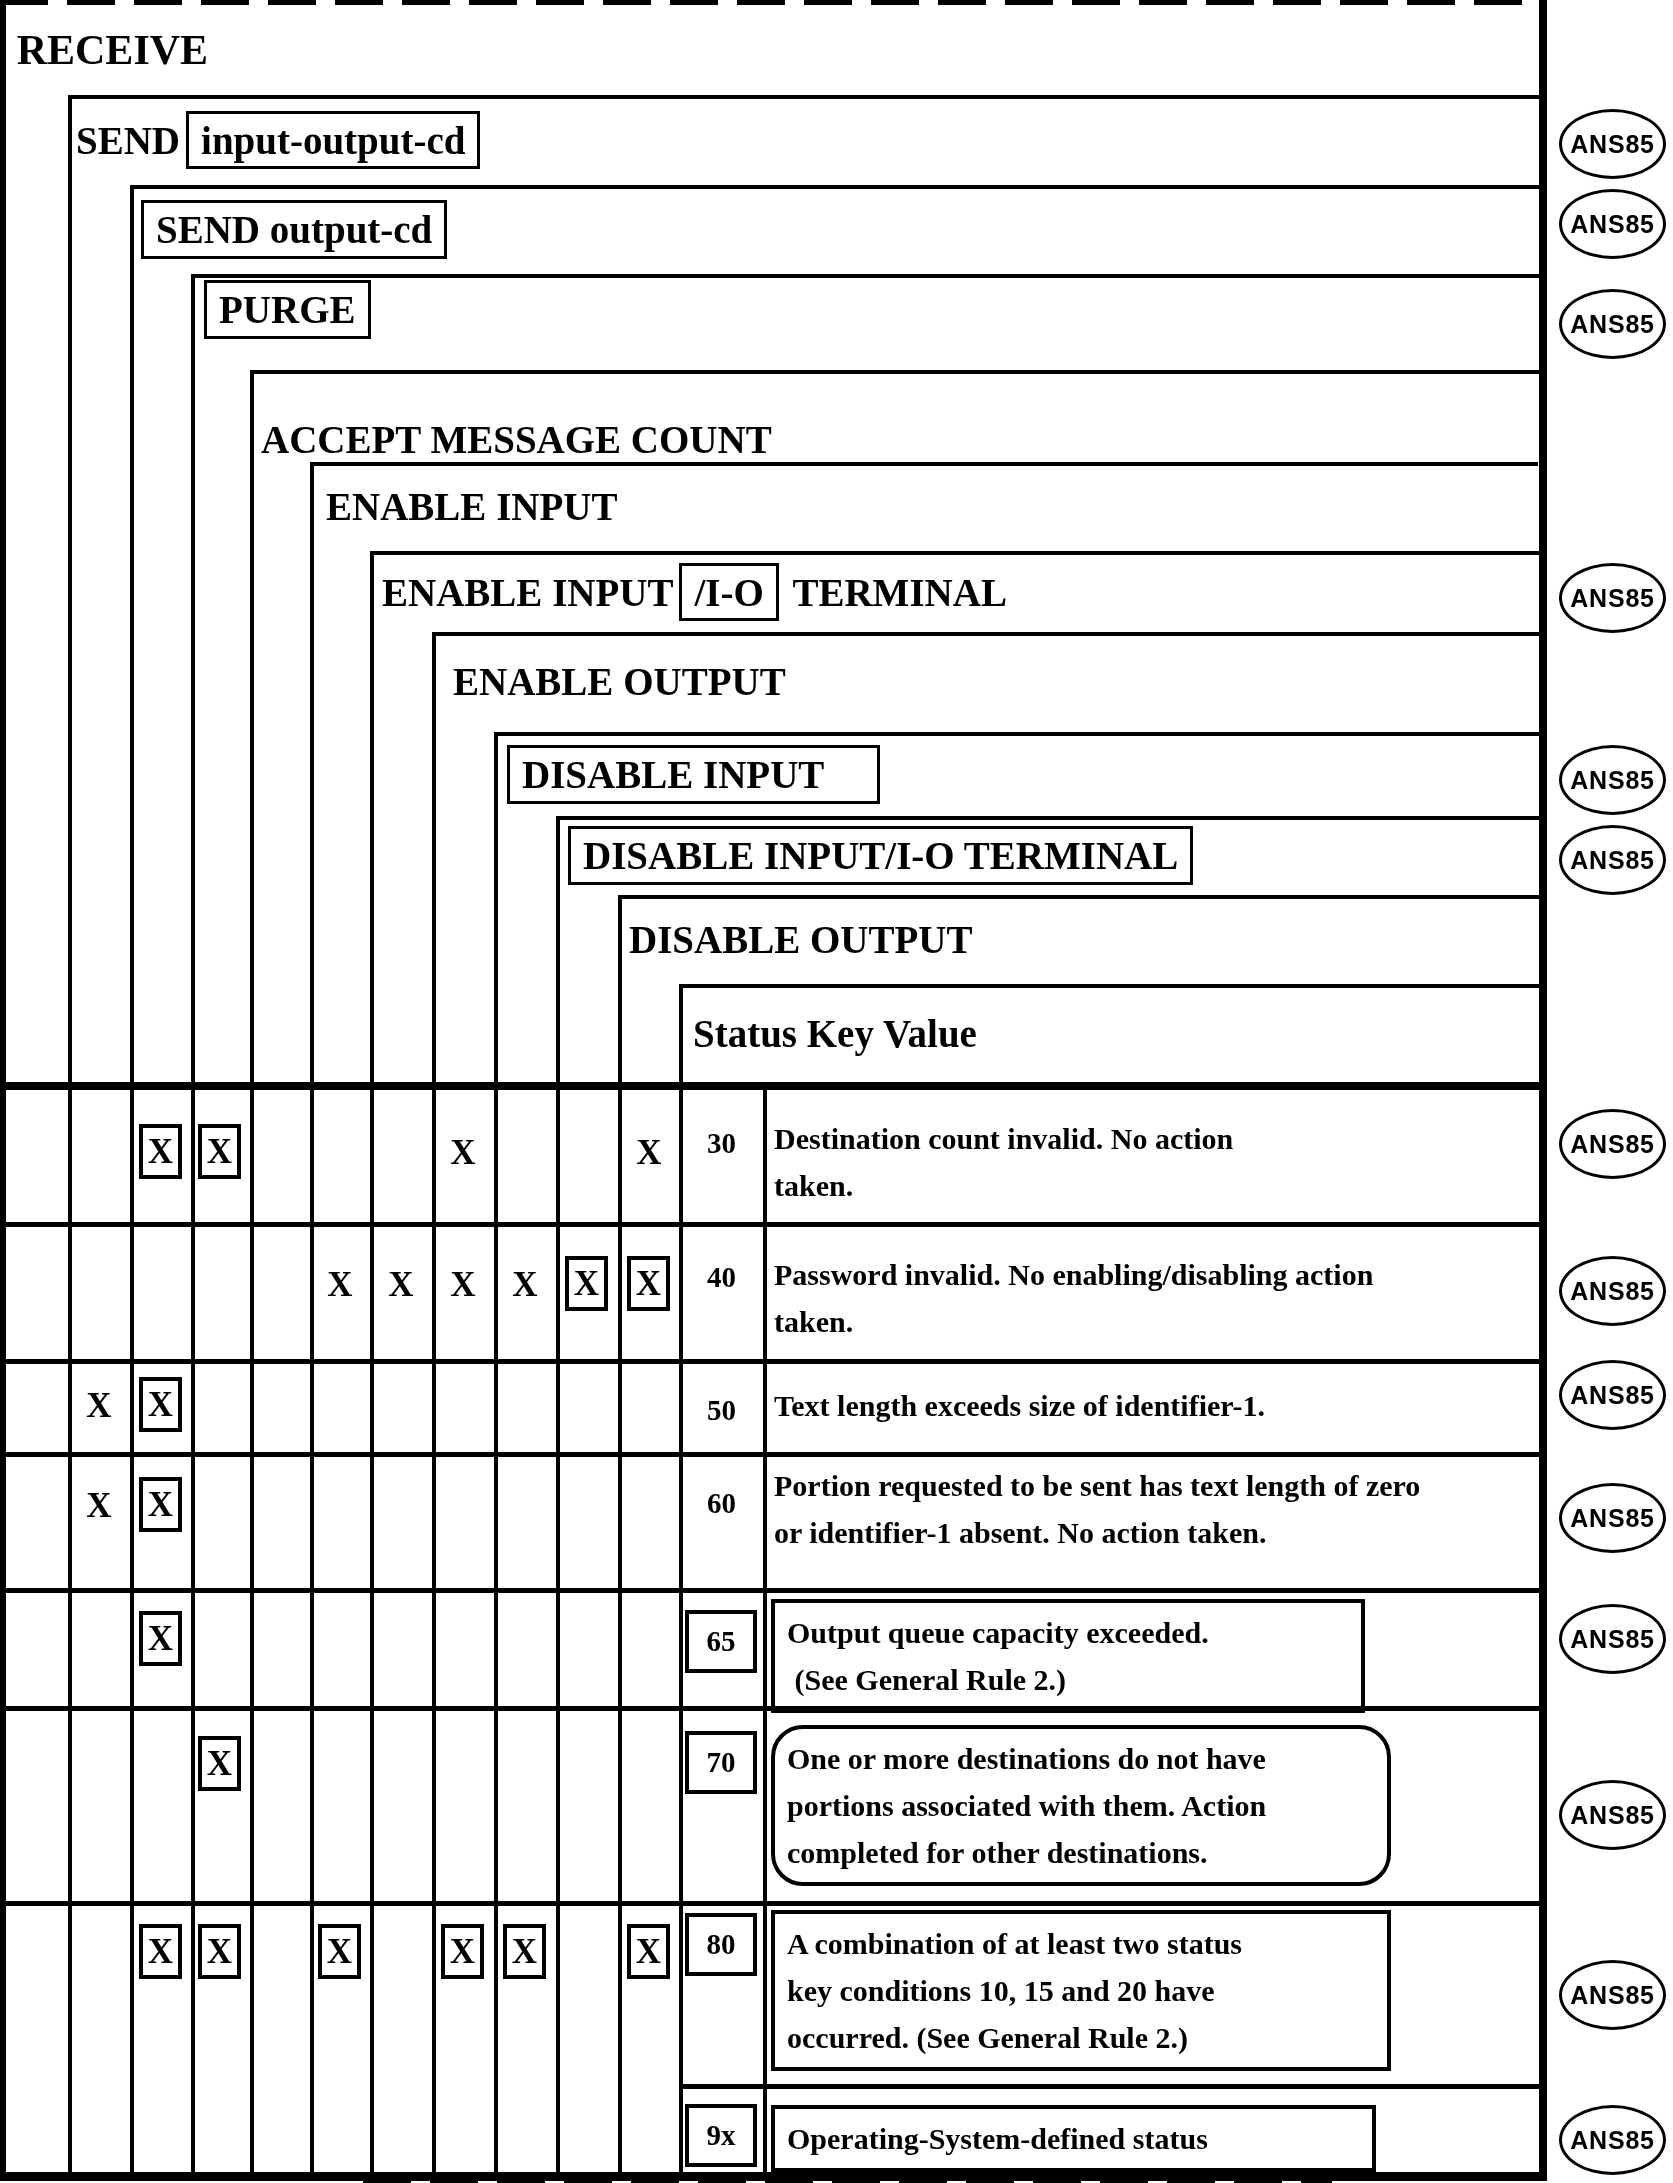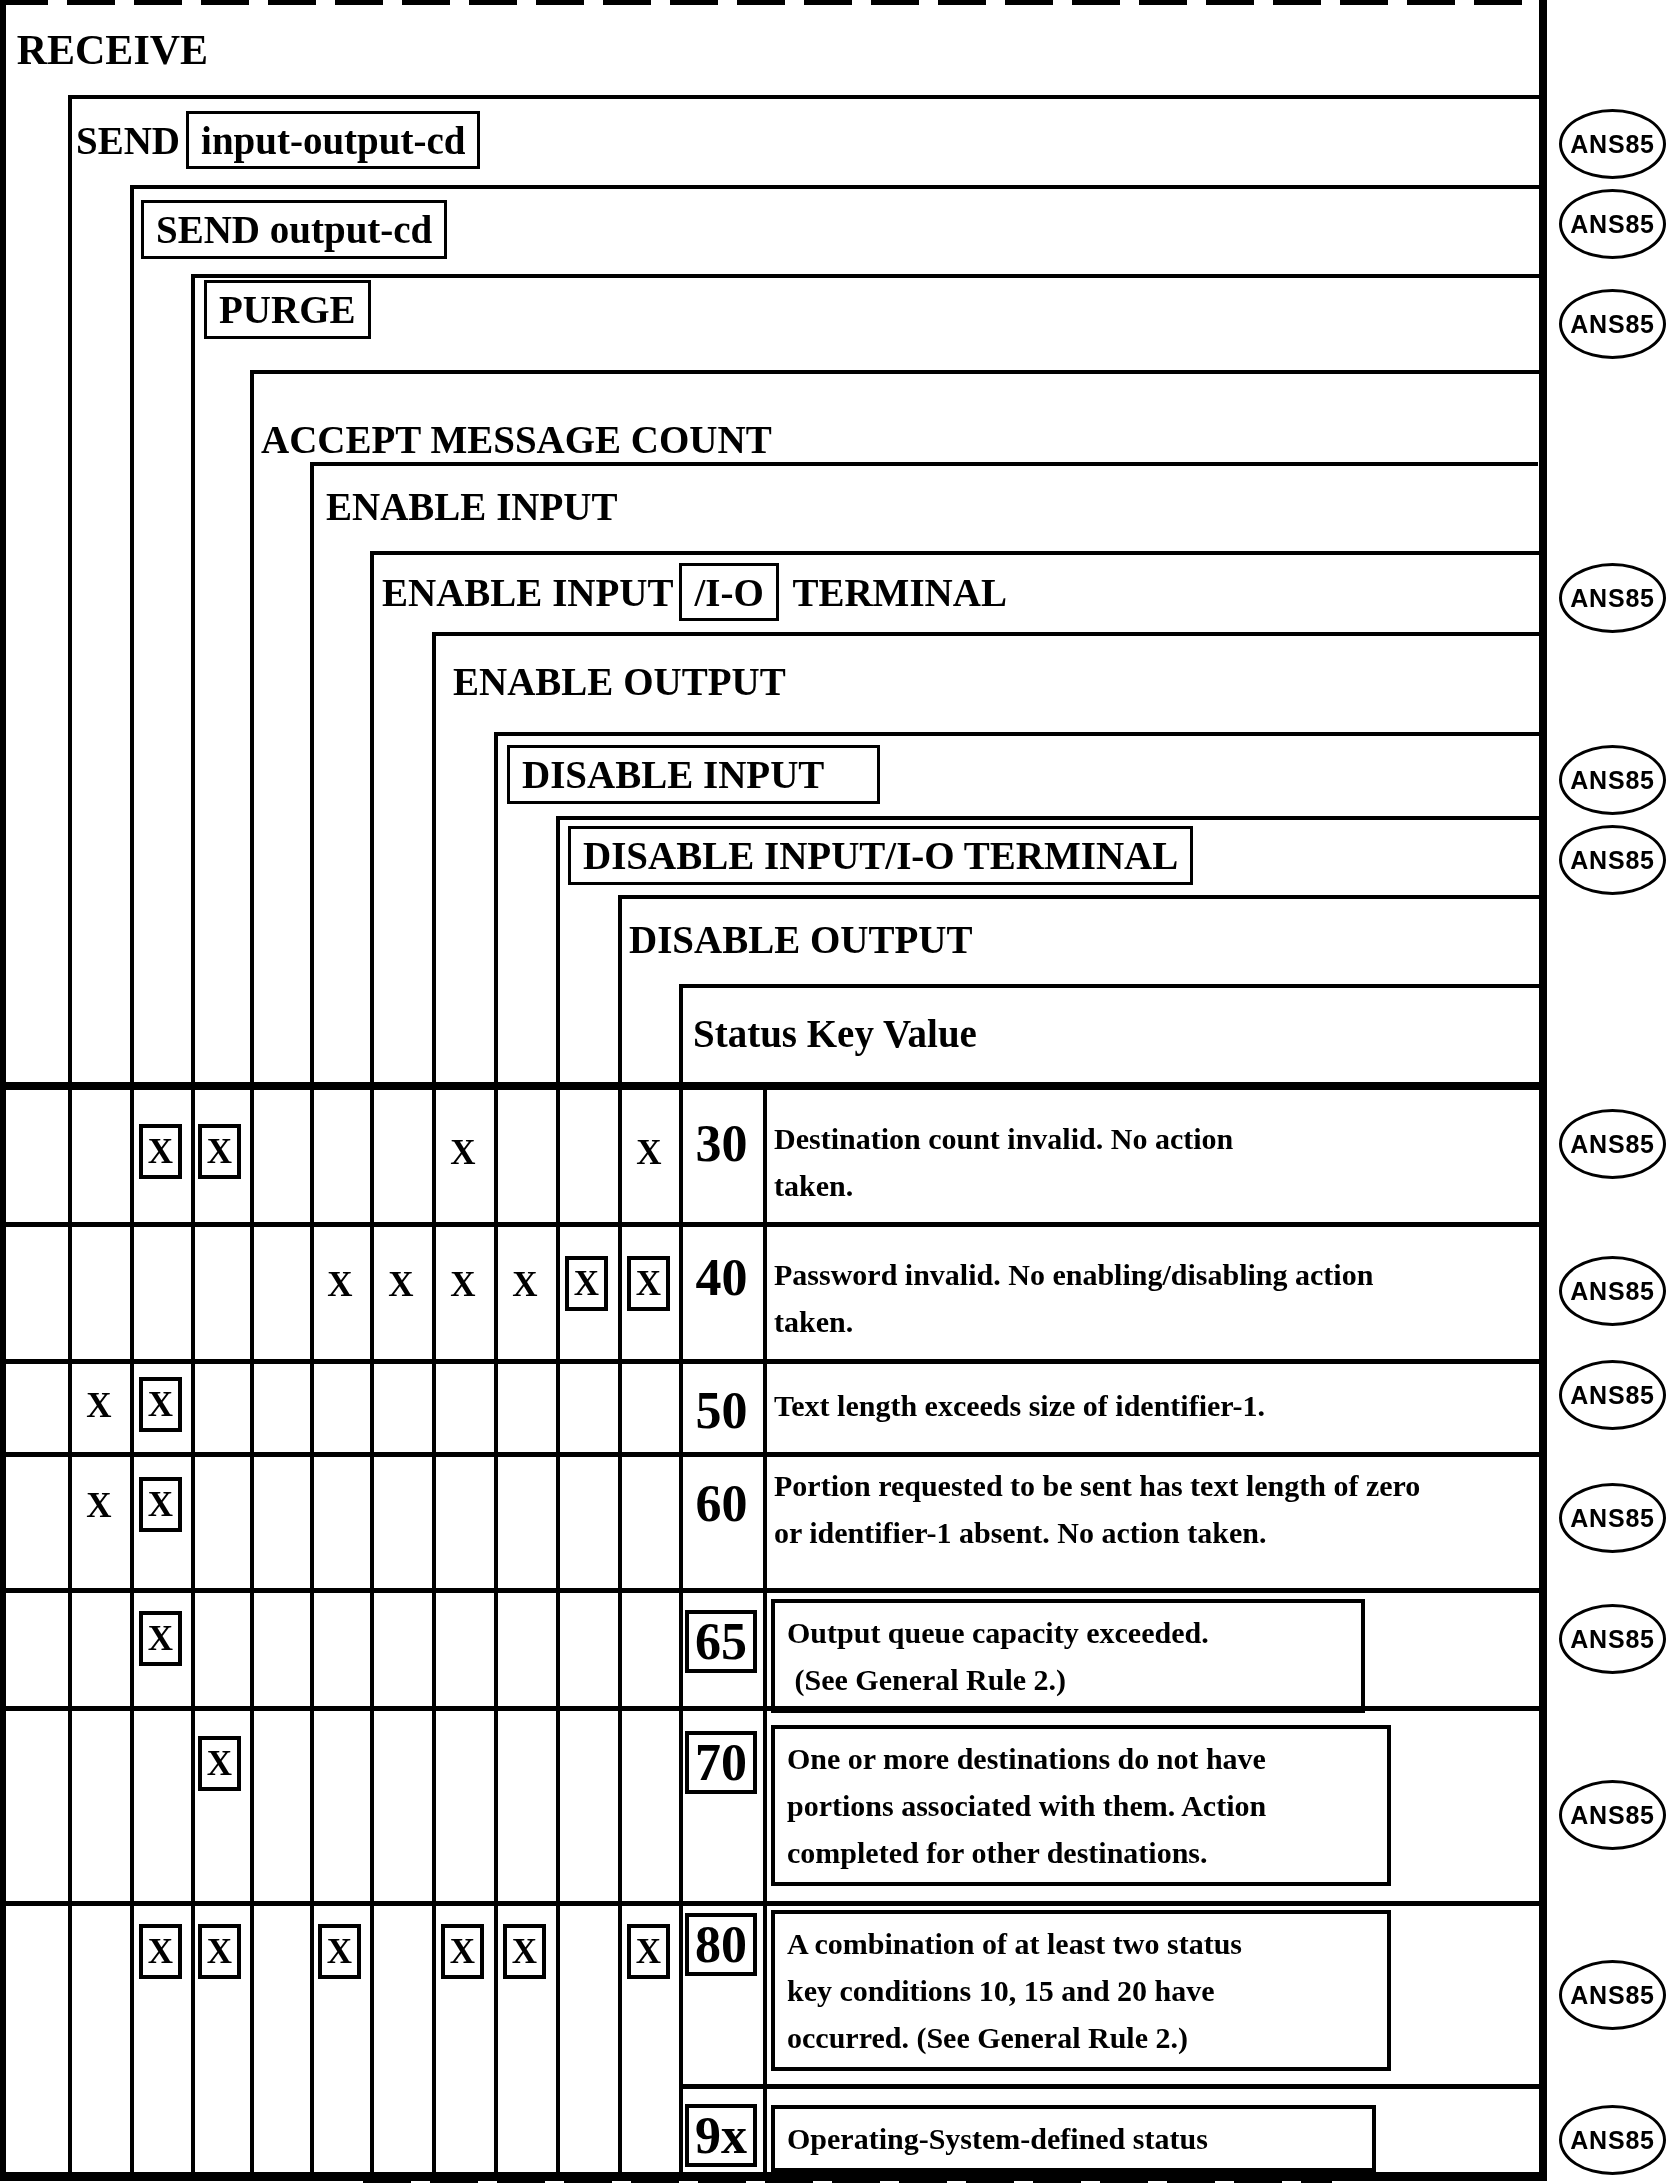--- a/index.html
+++ b/index.html
@@ -7,21 +7,21 @@
         font-family:"Liberation Serif","DejaVu Serif",serif;color:#000;}
   .ln{position:absolute;background:#000;}
   .dashes{position:absolute;background:repeating-linear-gradient(90deg,#000 0 48px,#fff 48px 67px);}
   .stair{position:absolute;display:flex;align-items:center;white-space:nowrap;}
   .part{font-weight:bold;font-size:39px;white-space:pre;}
   .part.boxed{border:3.8px solid #000;padding:3.8px 12px;margin:0 6px;}
   .xmark{position:absolute;display:flex;align-items:center;justify-content:center;
          font-weight:bold;font-size:35px;}
   .xmark.boxed{border:4.5px solid #000;}
   .snum{position:absolute;display:flex;align-items:center;justify-content:center;
-        font-weight:bold;font-size:52px;}
+        font-weight:bold;font-size:29px;}
   .snum.boxed{border:4.5px solid #000;}
   .desc{position:absolute;font-weight:bold;font-size:30px;line-height:47px;white-space:pre;}
   .desc.boxed{border:4.5px solid #000;padding:6px 12px;}
   .ann{position:absolute;width:101px;height:64px;border:3.8px solid #000;border-radius:50%;
        display:flex;align-items:center;justify-content:center;background:#fff;}
   .ann span{font-family:"Liberation Sans","DejaVu Sans",sans-serif;font-weight:bold;
             font-size:25px;letter-spacing:0.8px;}
 </style>
 </head>
 <body>
@@ -122,21 +122,21 @@
     <div class="desc" style="left: 774px; top: 1382px;"><div>Text length exceeds size of identifier-1.</div></div>
     <div class="xmark" style="left: 77px; top: 1477px; width: 44px; height: 58px;">X</div>
     <div class="xmark boxed" style="left: 139px; top: 1477px; width: 35px; height: 47px;">X</div>
     <div class="snum" style="left: 680px; top: 1469px; width: 83px; height: 68px;">60</div>
     <div class="desc" style="left: 774px; top: 1462px;"><div>Portion requested to be sent has text length of zero</div><div>or identifier-1 absent. No action taken.</div></div>
     <div class="xmark boxed" style="left: 139px; top: 1611px; width: 35px; height: 47px;">X</div>
     <div class="snum boxed" style="left: 685px; top: 1610px; width: 64px; height: 55px;">65</div>
     <div class="desc boxed" style="left: 771px; top: 1599px; width: 562px;"><div>Output queue capacity exceeded.</div><div> (See General Rule 2.)</div></div>
     <div class="xmark boxed" style="left: 198px; top: 1736px; width: 35px; height: 47px;">X</div>
     <div class="snum boxed" style="left: 685px; top: 1731px; width: 64px; height: 55px;">70</div>
-    <div class="desc boxed" style="left: 771px; top: 1725px; width: 588px;"><div>One or more destinations do not have</div><div>portions associated with them. Action</div><div>completed for other destinations.</div></div>
+    <div class="desc boxed" style="left: 771px; top: 1725px; width: 588px; border-radius: 32px;"><div>One or more destinations do not have</div><div>portions associated with them. Action</div><div>completed for other destinations.</div></div>
     <div class="xmark boxed" style="left: 139px; top: 1924px; width: 35px; height: 47px;">X</div>
     <div class="xmark boxed" style="left: 198px; top: 1924px; width: 35px; height: 47px;">X</div>
     <div class="xmark boxed" style="left: 318px; top: 1924px; width: 35px; height: 47px;">X</div>
     <div class="xmark boxed" style="left: 441px; top: 1924px; width: 35px; height: 47px;">X</div>
     <div class="xmark boxed" style="left: 503px; top: 1924px; width: 35px; height: 47px;">X</div>
     <div class="xmark boxed" style="left: 627px; top: 1924px; width: 35px; height: 47px;">X</div>
     <div class="snum boxed" style="left: 685px; top: 1913px; width: 64px; height: 55px;">80</div>
     <div class="desc boxed" style="left: 771px; top: 1910px; width: 588px;"><div>A combination of at least two status</div><div>key conditions 10, 15 and 20 have</div><div>occurred. (See General Rule 2.)</div></div>
     <div class="snum boxed" style="left: 685px; top: 2104px; width: 64px; height: 55px;">9x</div>
     <div class="desc boxed" style="left: 771px; top: 2105px; width: 573px;"><div>Operating-System-defined status</div></div>

